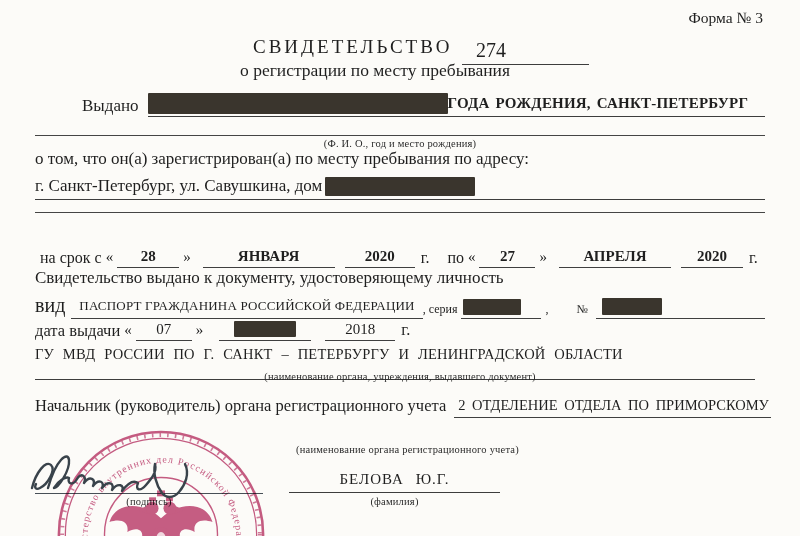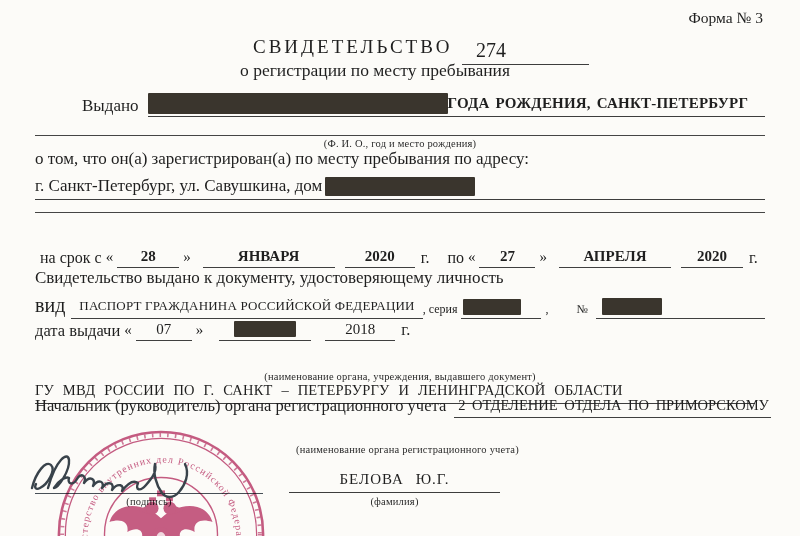--- a/index.html
+++ b/index.html
@@ -64,21 +64,21 @@
   .num-slot{flex:1;margin-left:8px;display:flex;align-items:flex-end;padding-bottom:3px;}
   .redact-num{width:60px;height:17px;margin-left:6px;}
 
   .date-row{top:320px;left:35px;display:flex;align-items:flex-end;white-space:nowrap;font-size:16.5px;}
   .dayi{width:56px;font-weight:normal;}
   .moni{width:92px;margin-left:12px;display:flex;align-items:flex-end;justify-content:center;padding-bottom:3px;}
   .redact-month{width:62px;height:16px;}
   .yri{width:70px;margin-left:14px;font-weight:normal;}
 
   .issuer-line{top:346px;left:35px;right:45px;border-bottom:1.7px solid #3d3d3d;
-               padding-bottom:4px;font-size:14.5px;word-spacing:5px;letter-spacing:.2px;margin-top:36px;}
+               padding-bottom:16px;font-size:14.5px;word-spacing:5px;letter-spacing:.2px;}
   .cap3{top:371px;left:35px;right:35px;}
 
   .reg-row{top:396px;left:35px;right:35px;display:flex;align-items:flex-end;}
   .reg-label{font-size:16.5px;white-space:nowrap;padding-bottom:2px;}
   .reg-value{flex:1;margin-left:8px;border-bottom:1.6px solid #3f3f3f;
              font-size:14.5px;word-spacing:3px;padding:0 2px 3px 4px;white-space:nowrap;}
   .reg-line2{top:420px;left:35px;right:35px;border-bottom:1.7px solid #3d3d3d;
              padding-bottom:3px;font-size:14.5px;word-spacing:6px;letter-spacing:.2px;}
   .cap4{top:444px;left:35px;right:20px;}
 

